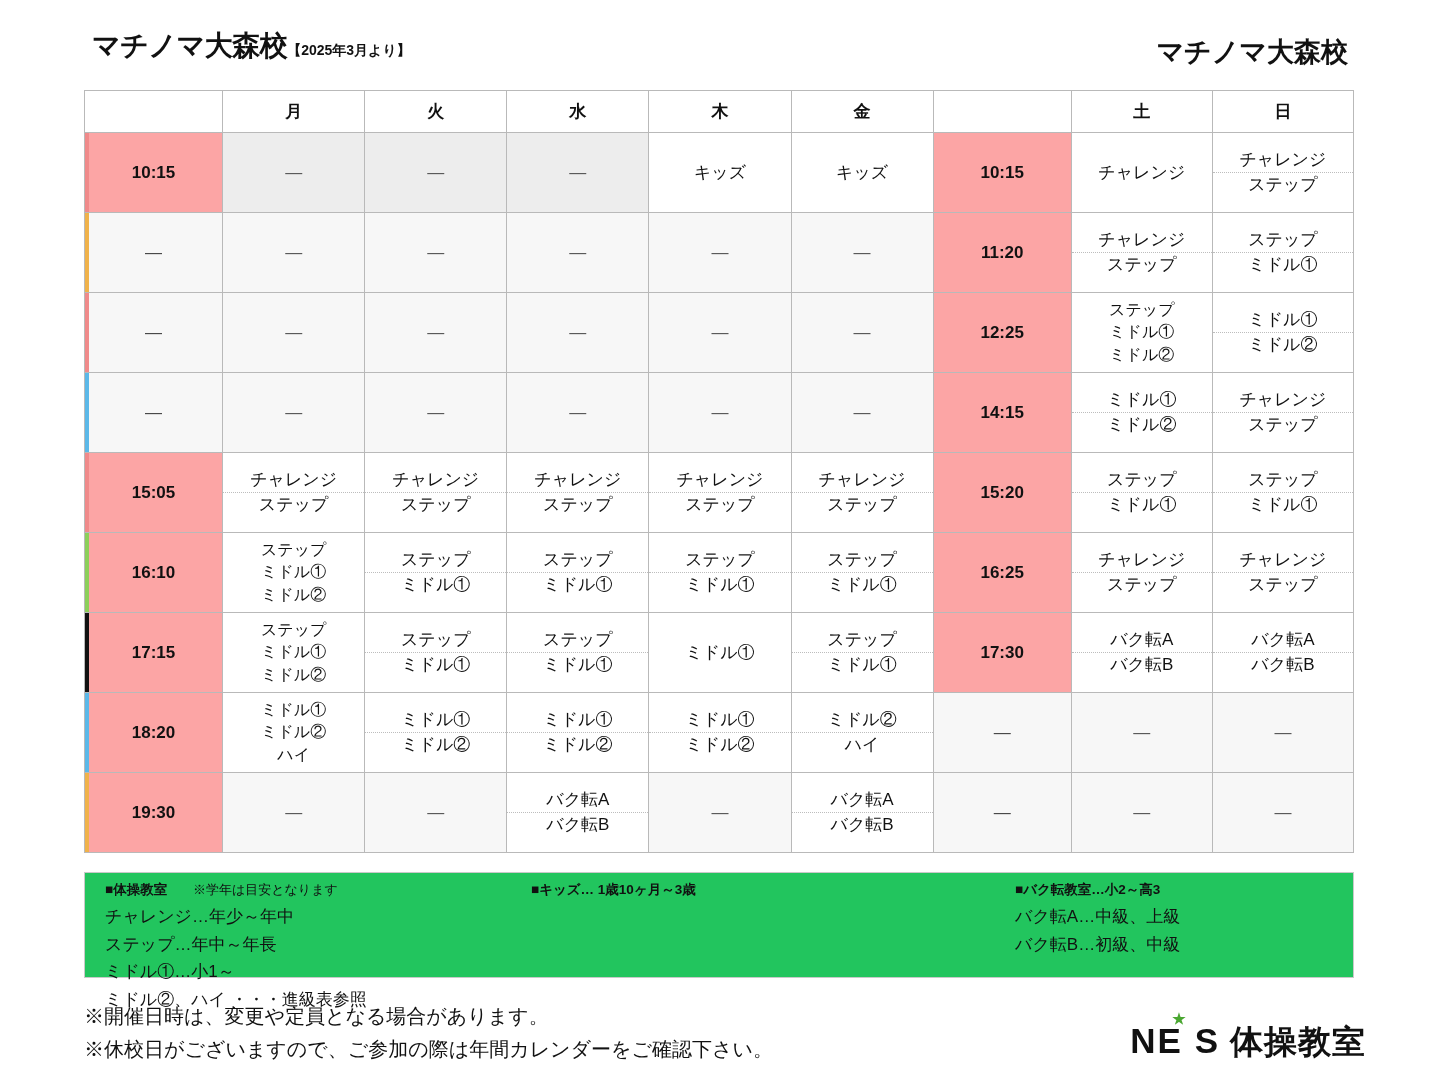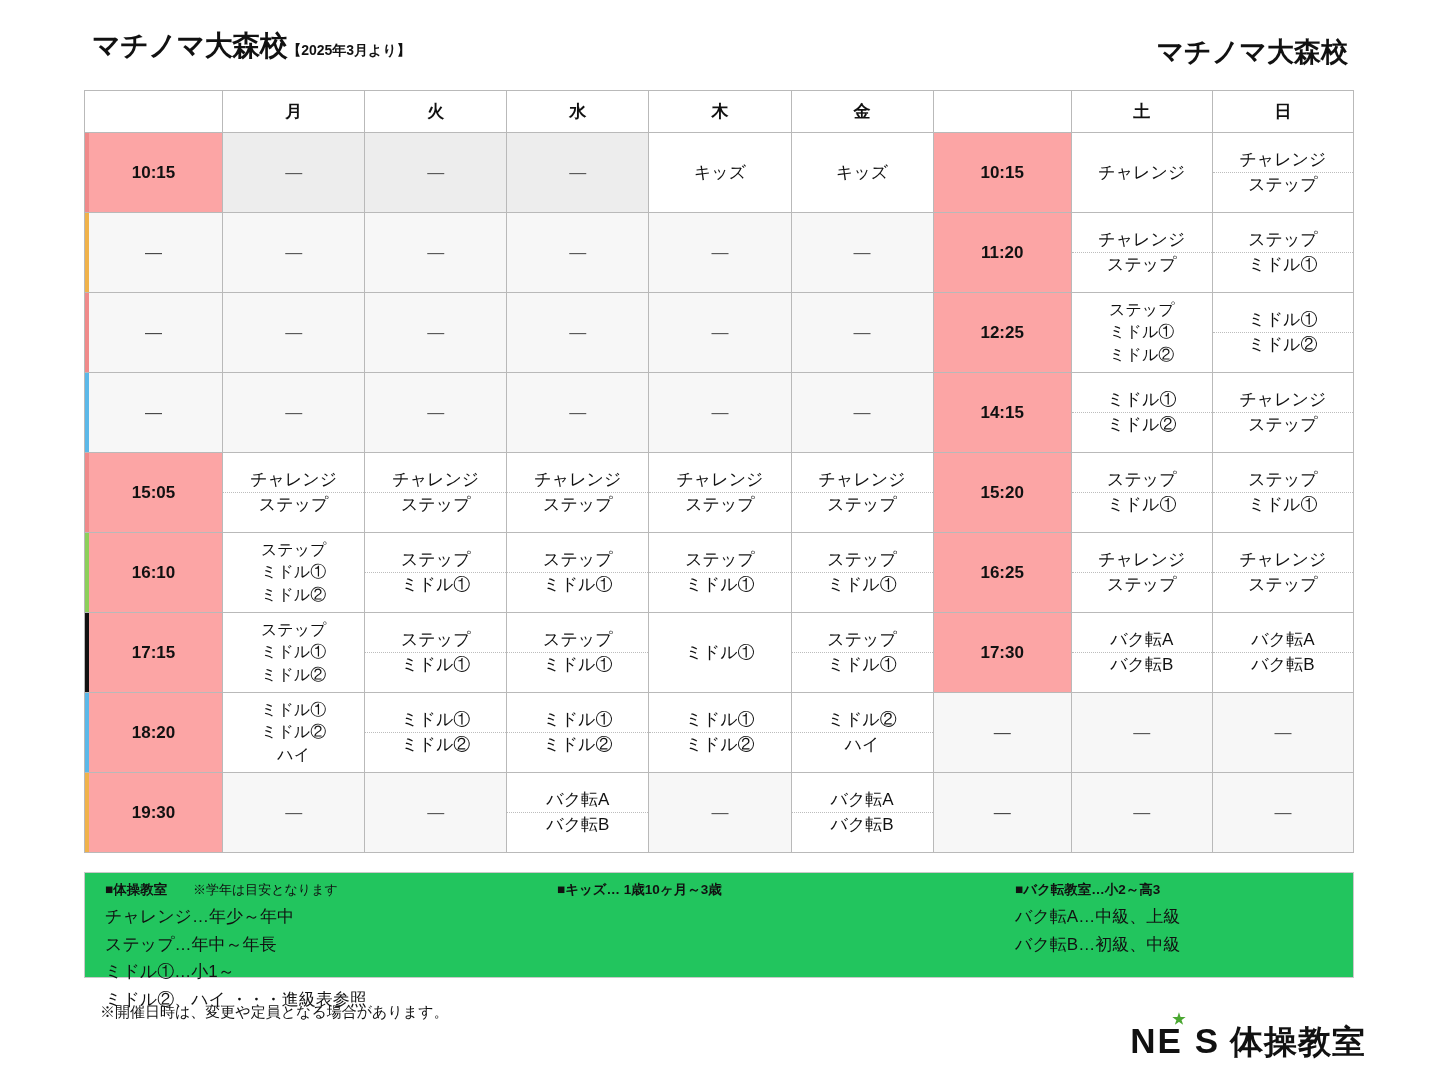--- a/index.html
+++ b/index.html
@@ -91,30 +91,30 @@
   .edge { position: absolute; left: 0; top: 0; width: 4px; }
 
   
   .legend {
     position: absolute; left: 84px; top: 872px; width: 1270px; height: 106px;
     border: 1px solid #c9c9c9;
     background: #22c55e;
   }
   .legend-col { position: absolute; top: 8px; }
   .legend-col.a { left: 20px; }
-  .legend-col.b { left: 472px; text-align: center; }
+  .legend-col.b { left: 446px; text-align: center; }
   .legend-col.c { left: 930px; }
   .legend-head { font-size: 13.5px; font-weight: bold; margin-bottom: 4px; }
   .legend-head .note { font-weight: normal; margin-left: 22px; font-size: 13px; }
   .legend-line { font-size: 17px; line-height: 1.62; }
 
   
   .footnotes {
     position: absolute; left: 84px; top: 1000px; width: 760px;
-    font-size: 15px; line-height: 1.66; margin-left: 16px;
+    font-size: 20px; line-height: 1.66;
   }
 
   
   .logo {
     position: absolute; right: 72px; bottom: 18px;
     display: flex; align-items: flex-end;
   }
   .logo-neis {
     font-size: 35px; font-weight: bold; letter-spacing: 2px; line-height: 1;
     position: relative;
@@ -576,20 +576,21 @@
     </div>
     <div class="legend-col c">
       <div class="legend-head">■バク転教室…小2～高3</div>
       <div class="legend-line">バク転A…中級、上級</div>
       <div class="legend-line">バク転B…初級、中級</div>
     </div>
   </div>
 
   <div class="footnotes">
     <div>※開催日時は、変更や定員となる場合があります。</div>
+    <div>※休校日がございますので、ご参加の際は年間カレンダーをご確認下さい。</div>
   </div>
 
   <div class="logo">
     <div class="logo-neis">
       <span>NE S</span>
       <span class="star">★</span>
     </div>
     <div class="logo-text">体操教室</div>
   </div>
 

